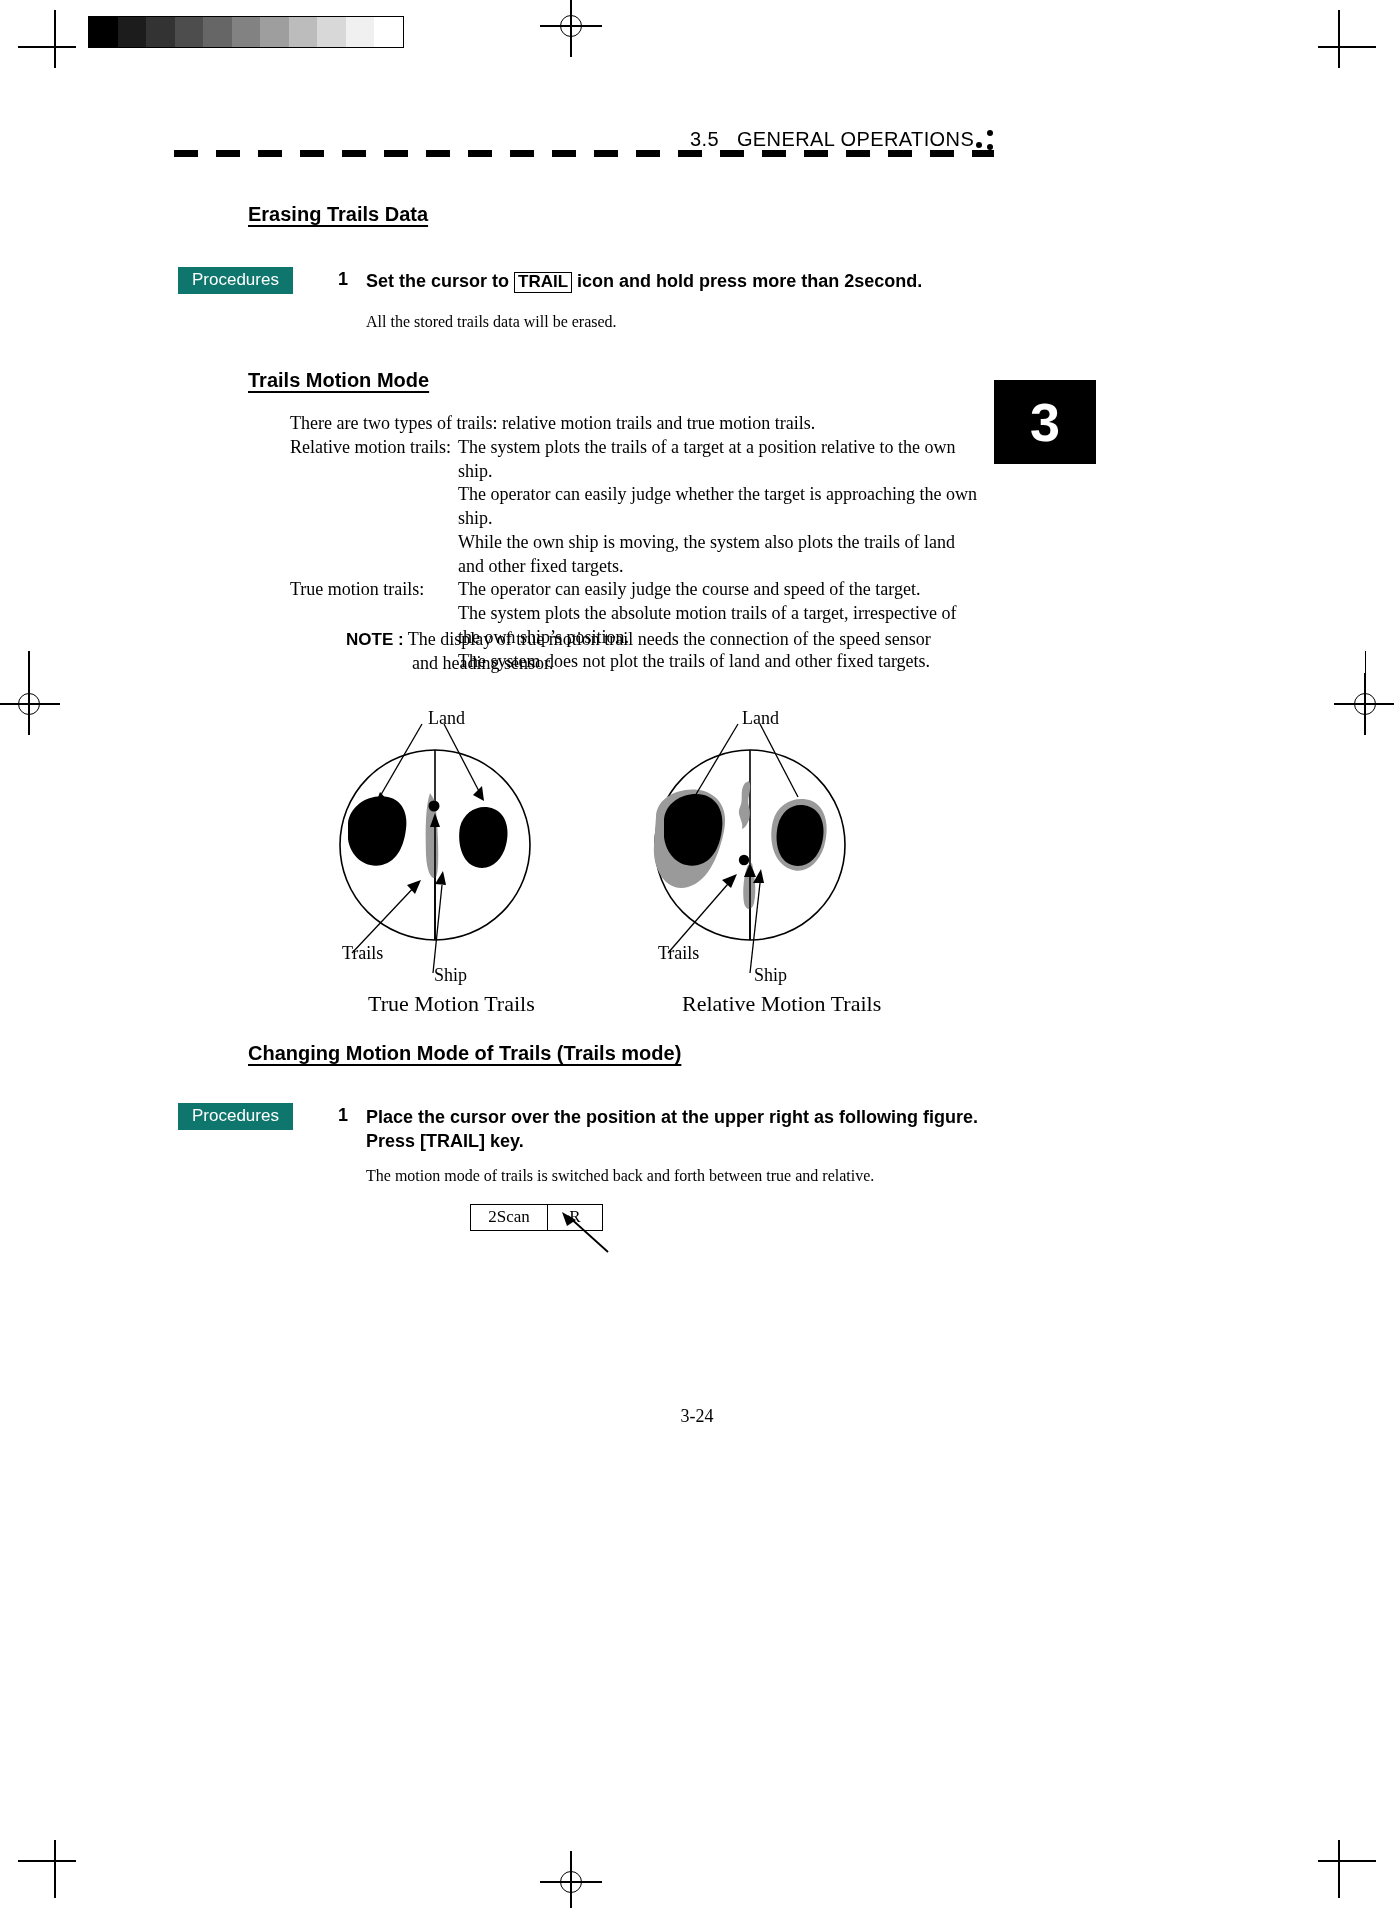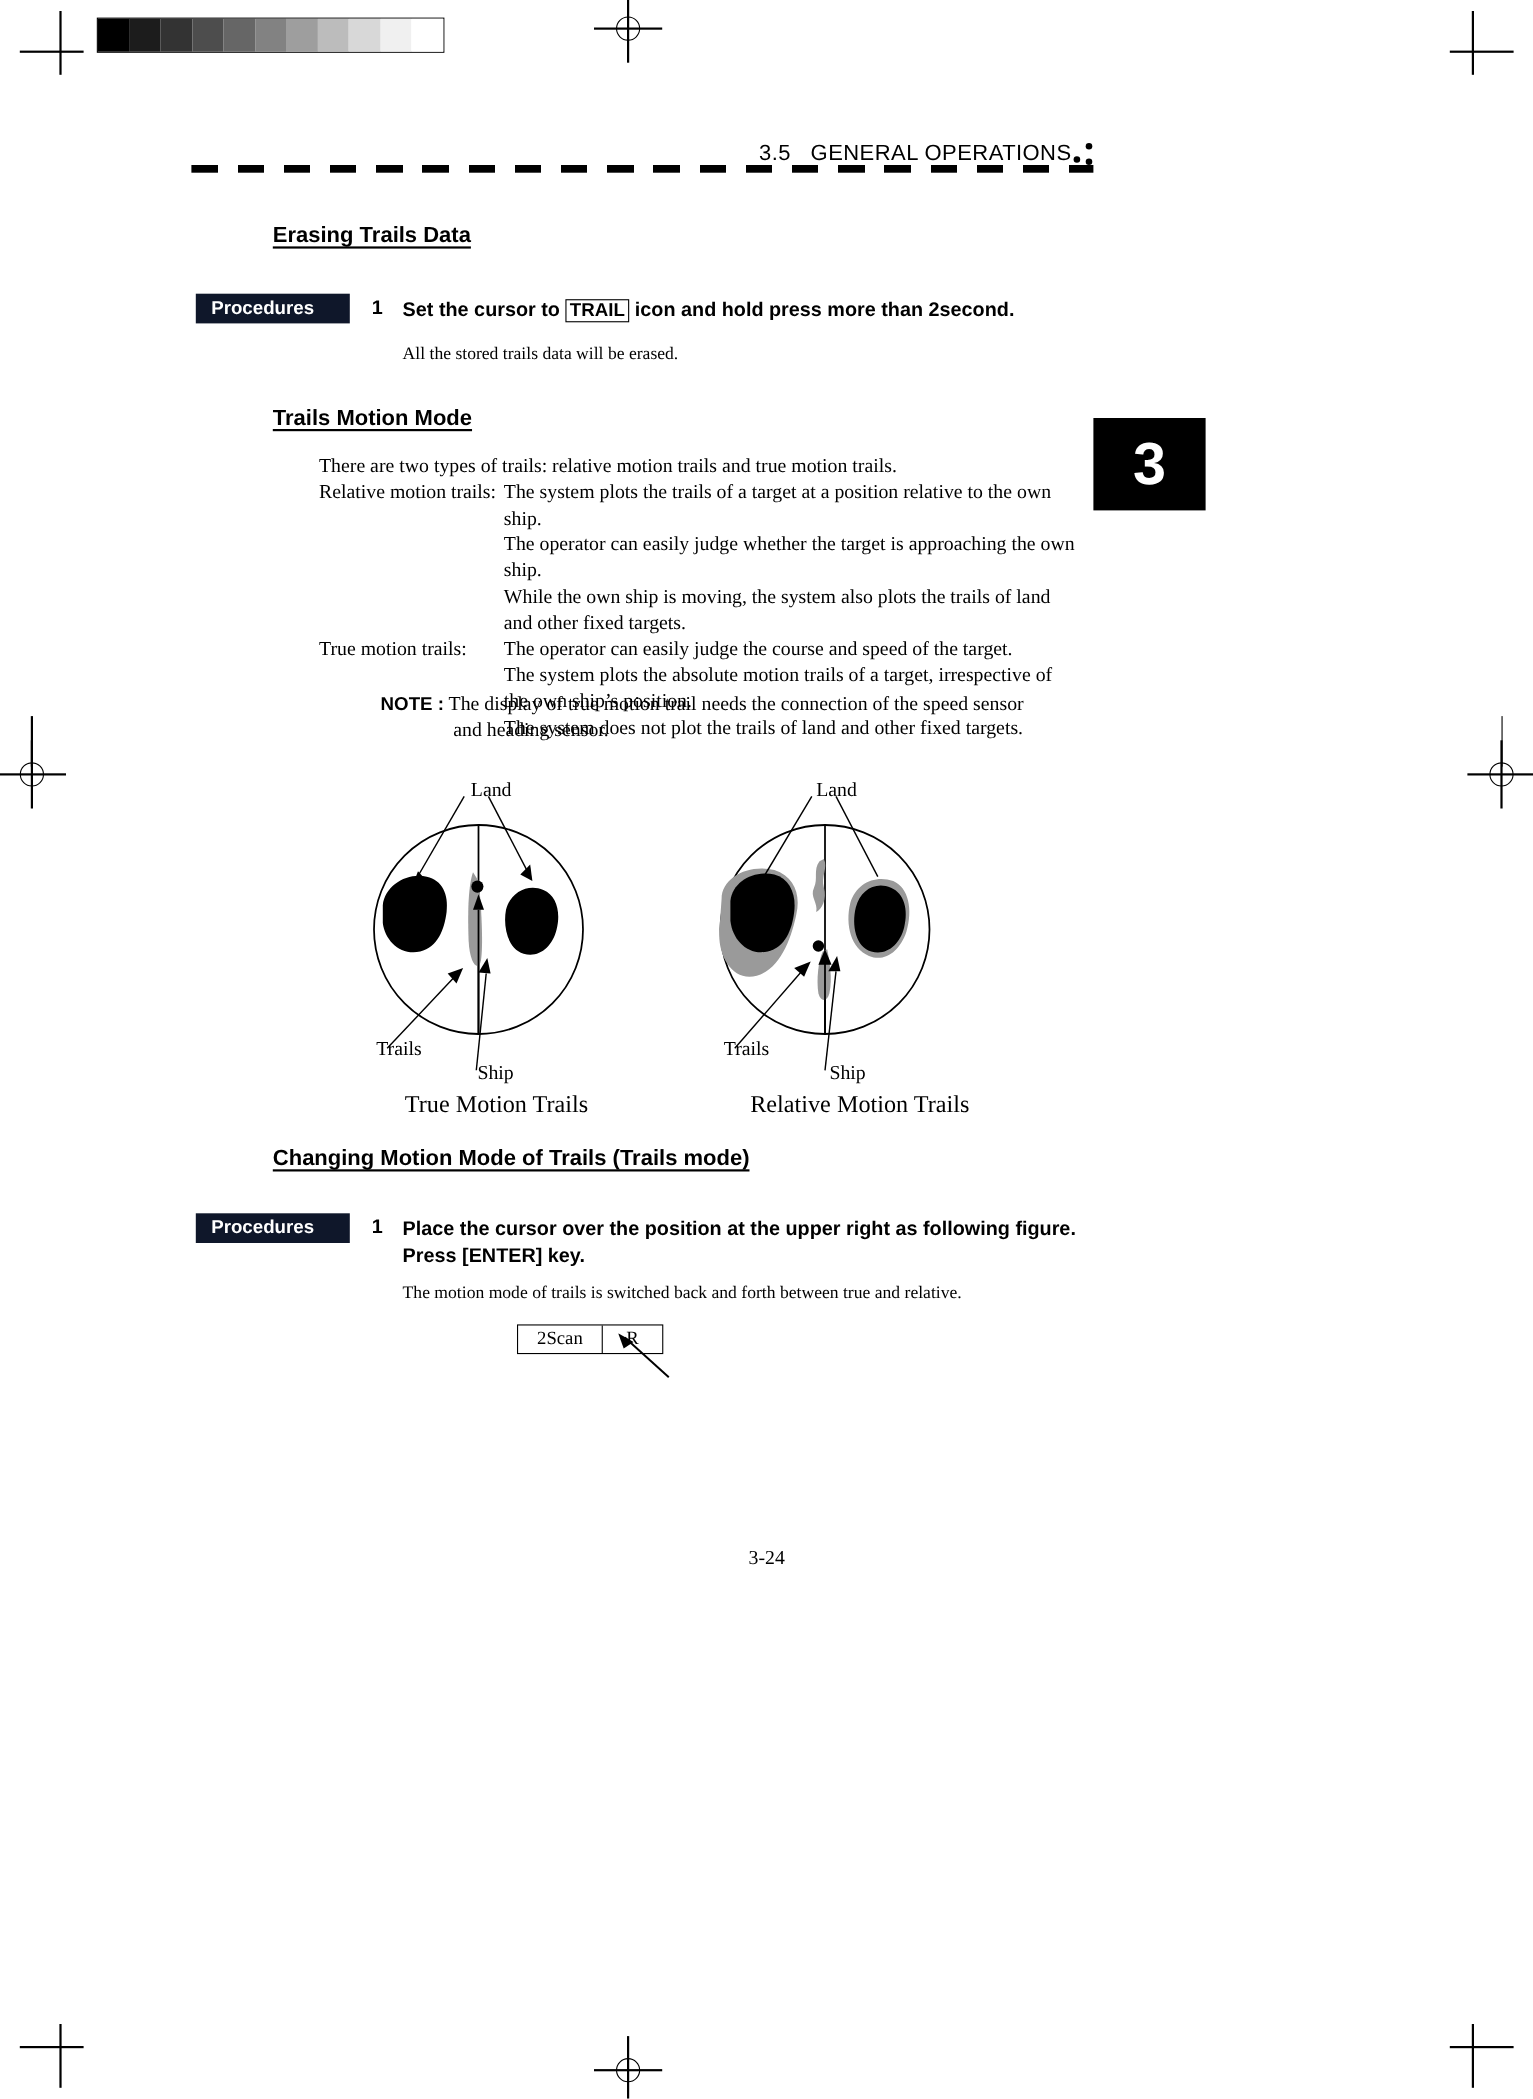--- a/index.html
+++ b/index.html
@@ -144,26 +144,26 @@
     font-weight: bold;
     font-size: 20px;
     text-decoration: underline;
     text-underline-offset: 4px;
     white-space: nowrap;
   }
 
   
   .proc-tag {
     position: absolute;
-    background: #0f172a;
+    background: #0f766e;
     color: #fff;
     font-family: "Liberation Sans", sans-serif;
-    font-weight: bold;
+    font-weight: normal;
     font-size: 17px;
-    padding: 3px 32px 4px 14px;
+    padding: 3px 14px 4px 14px;
     white-space: nowrap;
   }
 
   .step-num {
     position: absolute;
     font-family: "Liberation Sans", sans-serif;
     font-weight: bold;
     font-size: 18px;
   }
   .step-text {
@@ -469,21 +469,21 @@
   </div>
 
   <div class="section-head" style="left:248px; top:1042px;">Changing Motion Mode of Trails (Trails mode)</div>
 
   <div class="proc-tag" style="left:178px; top:1103px;">Procedures</div>
 
   <div class="step-num" style="left:338px; top:1105px;">1</div>
 
   <div class="step-text" style="left:366px; top:1105px; width:630px;">
     <span>Place the cursor over the position at the upper right as following figure.</span>
-    <span style="display:block;">Press [ENTER] key.</span>
+    <span style="display:block;">Press [TRAIL] key.</span>
   </div>
 
   <div class="body-text" style="left:366px; top:1165px; width:640px;">The motion mode of trails is switched back and forth between true and relative.</div>
 
   <div id="scan-box">
     <div class="cell left">2Scan</div>
     <div class="cell right">R</div>
   </div>
 
   <svg id="scan-arrow" width="60" height="46" viewBox="0 0 60 46">

